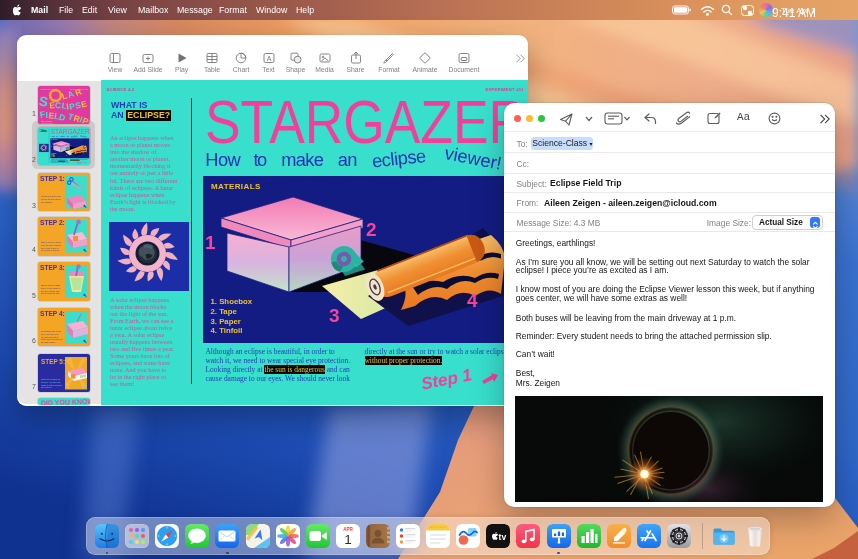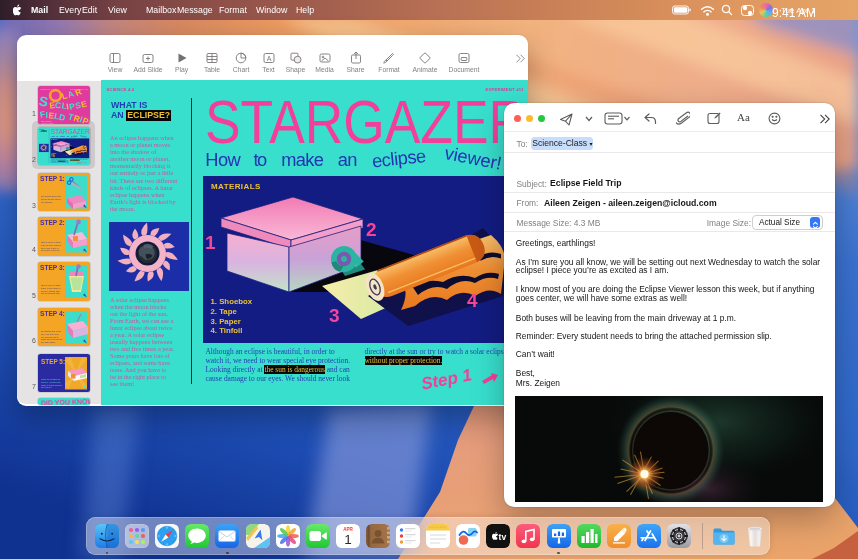--- a/index.html
+++ b/index.html
@@ -90,24 +90,24 @@
       <rect x="-8" y="28" width="27" height="162" fill="url(#gwarmv)"></rect>
     </g>
  <polygon points="398,559 440,492 458,440 474,406 560,394 660,398 730,415 806,460 858,528 858,559" fill="url(#gbot)"></polygon>
  <polygon points="834,548 858,531 858,559 812,559" fill="#c25a3c" opacity="0.9"></polygon>
 </svg>
 <div id="menubar" class="a">
  <svg class="mi" style="left:13px;top:4px" width="9.5" height="11.5" viewBox="0 0 11 13">
   <path fill="#fff" d="M8.2 6.9c0-1.6 1.3-2.4 1.4-2.4C8.8 3.3 7.6 3.2 7.2 3.2c-1 -.1-1.9.6-2.4.6-.5 0-1.3-.6-2.1-.6C1.6 3.2.6 4 .1 5.2c-.9 1.9-.2 4.7.7 6.2.5.8 1 1.6 1.7 1.6.7 0 1-.5 1.9-.5.9 0 1.1.5 1.9.5.8 0 1.3-.8 1.8-1.5.6-.9.8-1.7.8-1.8-.1 0-2.7-.6-2.7-2.8zM6.6 2.2c.4-.5.7-1.2.6-1.9-.6 0-1.3.4-1.7.9-.4.4-.7 1.1-.6 1.8.7.1 1.3-.3 1.7-.8z"></path>
  </svg>
  <span class="mi" style="left:31px;font-weight:bold">Mail</span>
- <span class="mi" style="left:59px">Every</span>
+ <span class="mi" style="left:59px">File</span>
  <span class="mi" style="left:82px">Edit</span>
  <span class="mi" style="left:108px">View</span>
- <span class="mi" style="left:146px">Mailbox</span>
+ <span class="mi" style="left:138px">Mailbox</span>
  <span class="mi" style="left:177px">Message</span>
  <span class="mi" style="left:219px">Format</span>
  <span class="mi" style="left:256px">Window</span>
  <span class="mi" style="left:296px">Help</span>
  <svg class="mi" style="left:672px;top:5px" width="20" height="10" viewBox="0 0 20 10">
    <rect x="0.5" y="1" width="16" height="8" rx="2.2" fill="none" stroke="#fff" stroke-opacity="0.9" stroke-width="1"></rect>
    <rect x="1.8" y="2.3" width="13.6" height="5.4" rx="1.2" fill="#fff"></rect>
    <rect x="17.3" y="3.6" width="1.6" height="2.8" rx="0.8" fill="#fff" fill-opacity="0.85"></rect>
  </svg>
  <svg class="mi" style="left:700px;top:4.5px" width="15" height="11" viewBox="0 0 15 11">
@@ -648,64 +648,67 @@
  <svg class="a" style="left:172px;top:7.5px" width="14" height="16" viewBox="0 0 14 16">
       <path d="M10.8 4.2 L5.6 10.8 Q4.4 12.3 3.0 11.2 Q1.6 10.1 2.8 8.6 L8.6 1.4 Q10.4 -0.8 12.4 0.8 Q14.4 2.4 12.6 4.7 L6.6 12.2 Q3.8 15.4 1.4 13.4" fill="none" stroke="#5e5c5d" stroke-width="1.15" stroke-linecap="round" transform="rotate(14 7 8)"></path>
     </svg>
  <svg class="a" style="left:203px;top:9px" width="14" height="13" viewBox="0 0 14 13">
       <g fill="none" stroke="#5e5c5d" stroke-width="1.1">
         <rect x="1" y="1.5" width="11" height="10" rx="2"></rect>
         <path d="M8.5 1.5 L12.5 5.5" stroke-width="0"></path>
         <path d="M12.6 0.4 L13.6 1.4 L9 6 L7.4 6.6 L8 5 Z" fill="#5e5c5d" stroke="none"></path>
       </g>
     </svg>
- <text class="a" style="left:233px;top:8px;font-size:11px;color:#454344;font-family:Liberation Serif, serif">Aa</text>
+ <text class="a" style="left:233px;top:8px;font-size:11px;color:#454344;font-family:Liberation Mono, monospace">Aa</text>
  <svg class="a" style="left:264px;top:9px" width="13" height="13" viewBox="0 0 13 13">
       <g fill="none" stroke="#5e5c5d" stroke-width="1.1">
         <circle cx="6.5" cy="6.5" r="5.4"></circle>
         <path d="M4 7.5 Q6.5 9.8 9 7.5"></path>
         <circle cx="4.6" cy="4.8" r="0.5" fill="#5e5c5d"></circle>
         <circle cx="8.4" cy="4.8" r="0.5" fill="#5e5c5d"></circle>
       </g>
     </svg>
  <svg class="a" style="left:315px;top:10.5px" width="12" height="10" viewBox="0 0 12 10">
       <g fill="none" stroke="#454344" stroke-width="1.1">
         <path d="M1.5 0.8 L5.7 5 L1.5 9.2 M6 0.8 L10.2 5 L6 9.2"></path>
       </g>
     </svg>
  <div class="a" style="left:0;top:28.3px;width:330.5px;height:0;border-top:1px solid #ececec"></div>
  <div class="mrow" style="top:27px;height:21.5px">
       <span class="mlab" style="top:9px">To:</span>
     </div>
  <div class="a" style="left:27.4px;top:33.8px;width:62px;height:13.6px;background:#c7ddfb;border-radius:3.5px;font-size:8.6px;color:#1b1b1d;text-align:center;line-height:13.6px">Science-Class <span style="font-size:6px">▾</span></div>
+ <div class="mrow" style="top:50.5px;height:19px">
+      <span class="mlab" style="top:5.5px">Cc:</span>
+    </div>
  <div class="mrow" style="top:89px;height:19.5px">
       <span class="mlab" style="top:6px">From:</span>
       <span class="a" style="left:40px;top:5.6px;color:#161616;font-weight:bold;font-size:8.7px">Aileen Zeigen - aileen.zeigen@icloud.com</span>
     </div>
  <div class="mrow" style="top:69.5px;height:19.5px">
       <span class="mlab" style="top:6px">Subject:</span>
       <span class="a" style="left:46px;top:5.6px;color:#161616;font-weight:bold;font-size:8.7px">Eclipse Field Trip</span>
     </div>
  <div class="mrow" style="top:108.5px;height:19.5px">
       <span class="mlab" style="top:6px">Message Size: 4.3 MB</span>
       <span class="a" style="left:202.8px;top:6px">Image Size:</span>
     </div>
  <div class="a" style="left:248px;top:111.5px;width:69px;height:13.5px;border:0.8px solid #d0cece;border-radius:4px;background:#fff">
-   <span class="a" style="left:6px;top:2.2px;font-size:8.2px;font-weight:normal;color:#161616">Actual Size</span>
+   <span class="a" style="left:6px;top:2.2px;font-size:8.2px;font-weight:bold;color:#161616">Actual Size</span>
    <span class="a" style="left:56.5px;top:1.3px;width:10.8px;height:10.8px;border-radius:3px;background:#3478f6">
      <svg width="10.8" height="10.8" viewBox="0 0 10.8 10.8">
           <g fill="none" stroke="#fff" stroke-width="1.2" stroke-linecap="round" stroke-linejoin="round">
             <path d="M3.5 4.2 L5.4 2.3 L7.3 4.2"></path>
             <path d="M3.5 6.6 L5.4 8.5 L7.3 6.6"></path>
           </g>
         </svg>
    </span>
  </div>
  <div class="mbody" style="top:135.0px">Greetings, earthlings!</div>
- <div class="mbody" style="top:153.7px">As I’m sure you all know, we will be setting out next Wednesday to watch the solar</div>
+ <div class="mbody" style="top:153.7px">As I’m sure you all know, we will be setting out next Saturday to watch the solar</div>
  <div class="mbody" style="top:162.2px">eclipse! I piece you’re as excited as I am.</div>
  <div class="mbody" style="top:180.6px">I know most of you are doing the Eclipse Viewer lesson this week, but if anything</div>
  <div class="mbody" style="top:190.1px">goes center, we will have some extras as well!</div>
  <div class="mbody" style="top:209.6px">Both buses will be leaving from the main driveway at 1 p.m.</div>
  <div class="mbody" style="top:227.9px">Reminder: Every student needs to bring the attached permission slip.</div>
  <div class="mbody" style="top:246.0px">Can’t wait!</div>
  <div class="mbody" style="top:265.3px">Best,</div>
  <div class="mbody" style="top:274.9px">Mrs. Zeigen</div>
  <svg class="a" style="left:11px;top:293px" width="308" height="106" viewBox="0 0 308 103" preserveAspectRatio="none">
   <defs>

